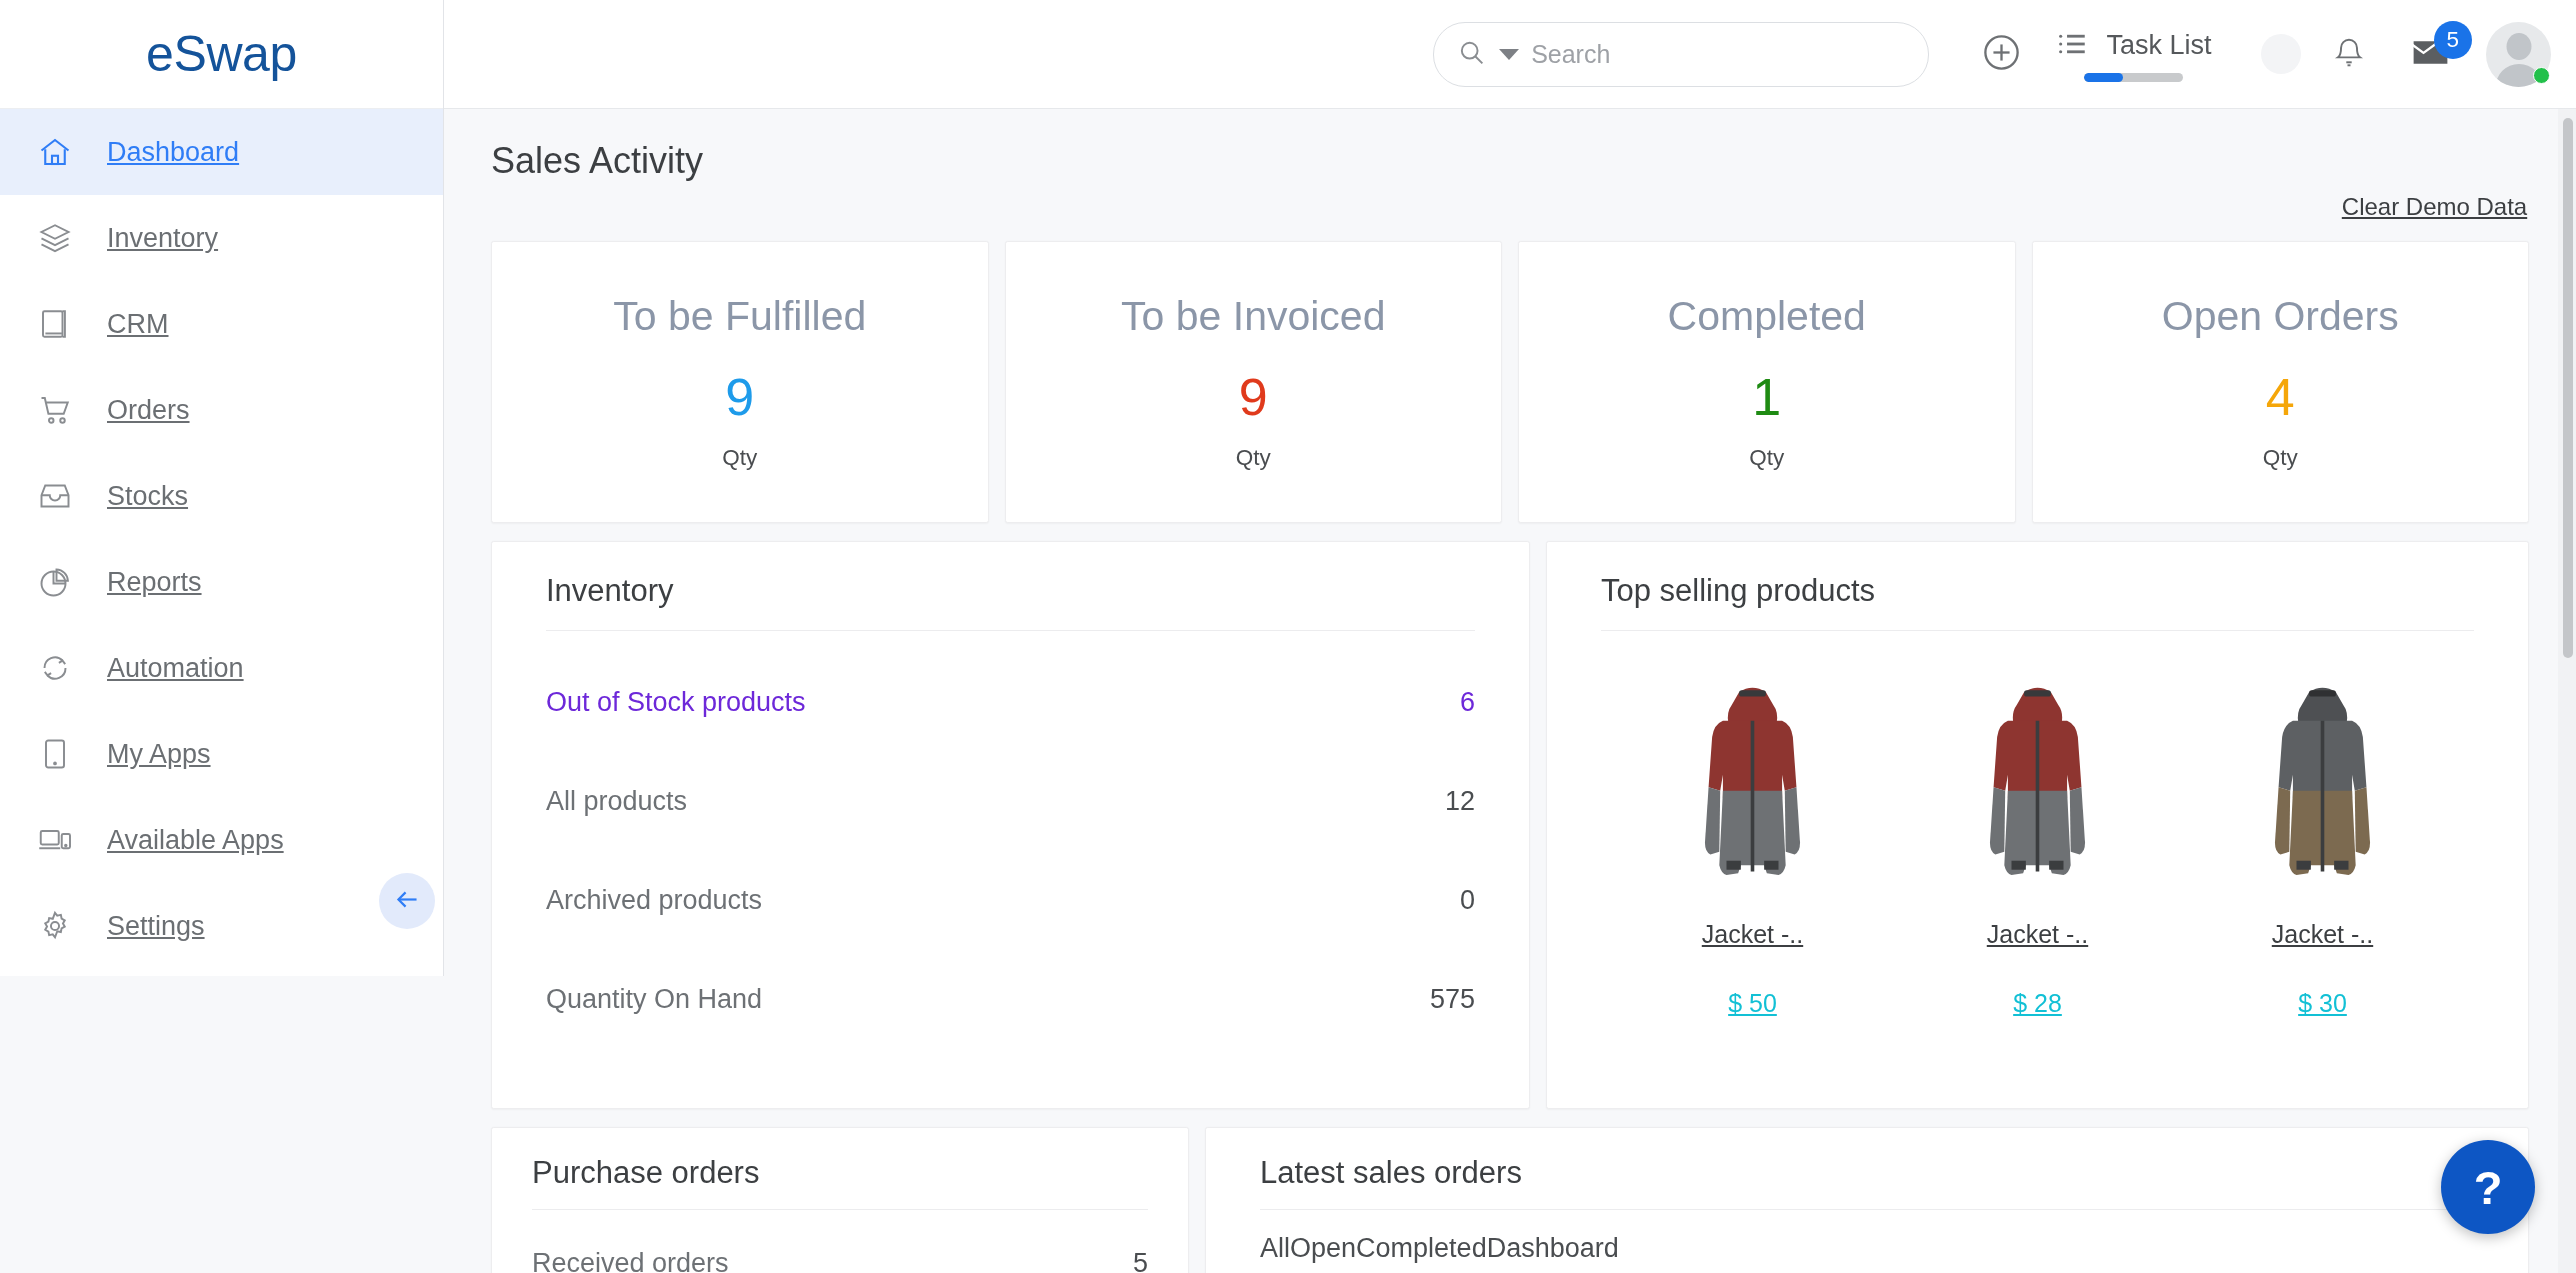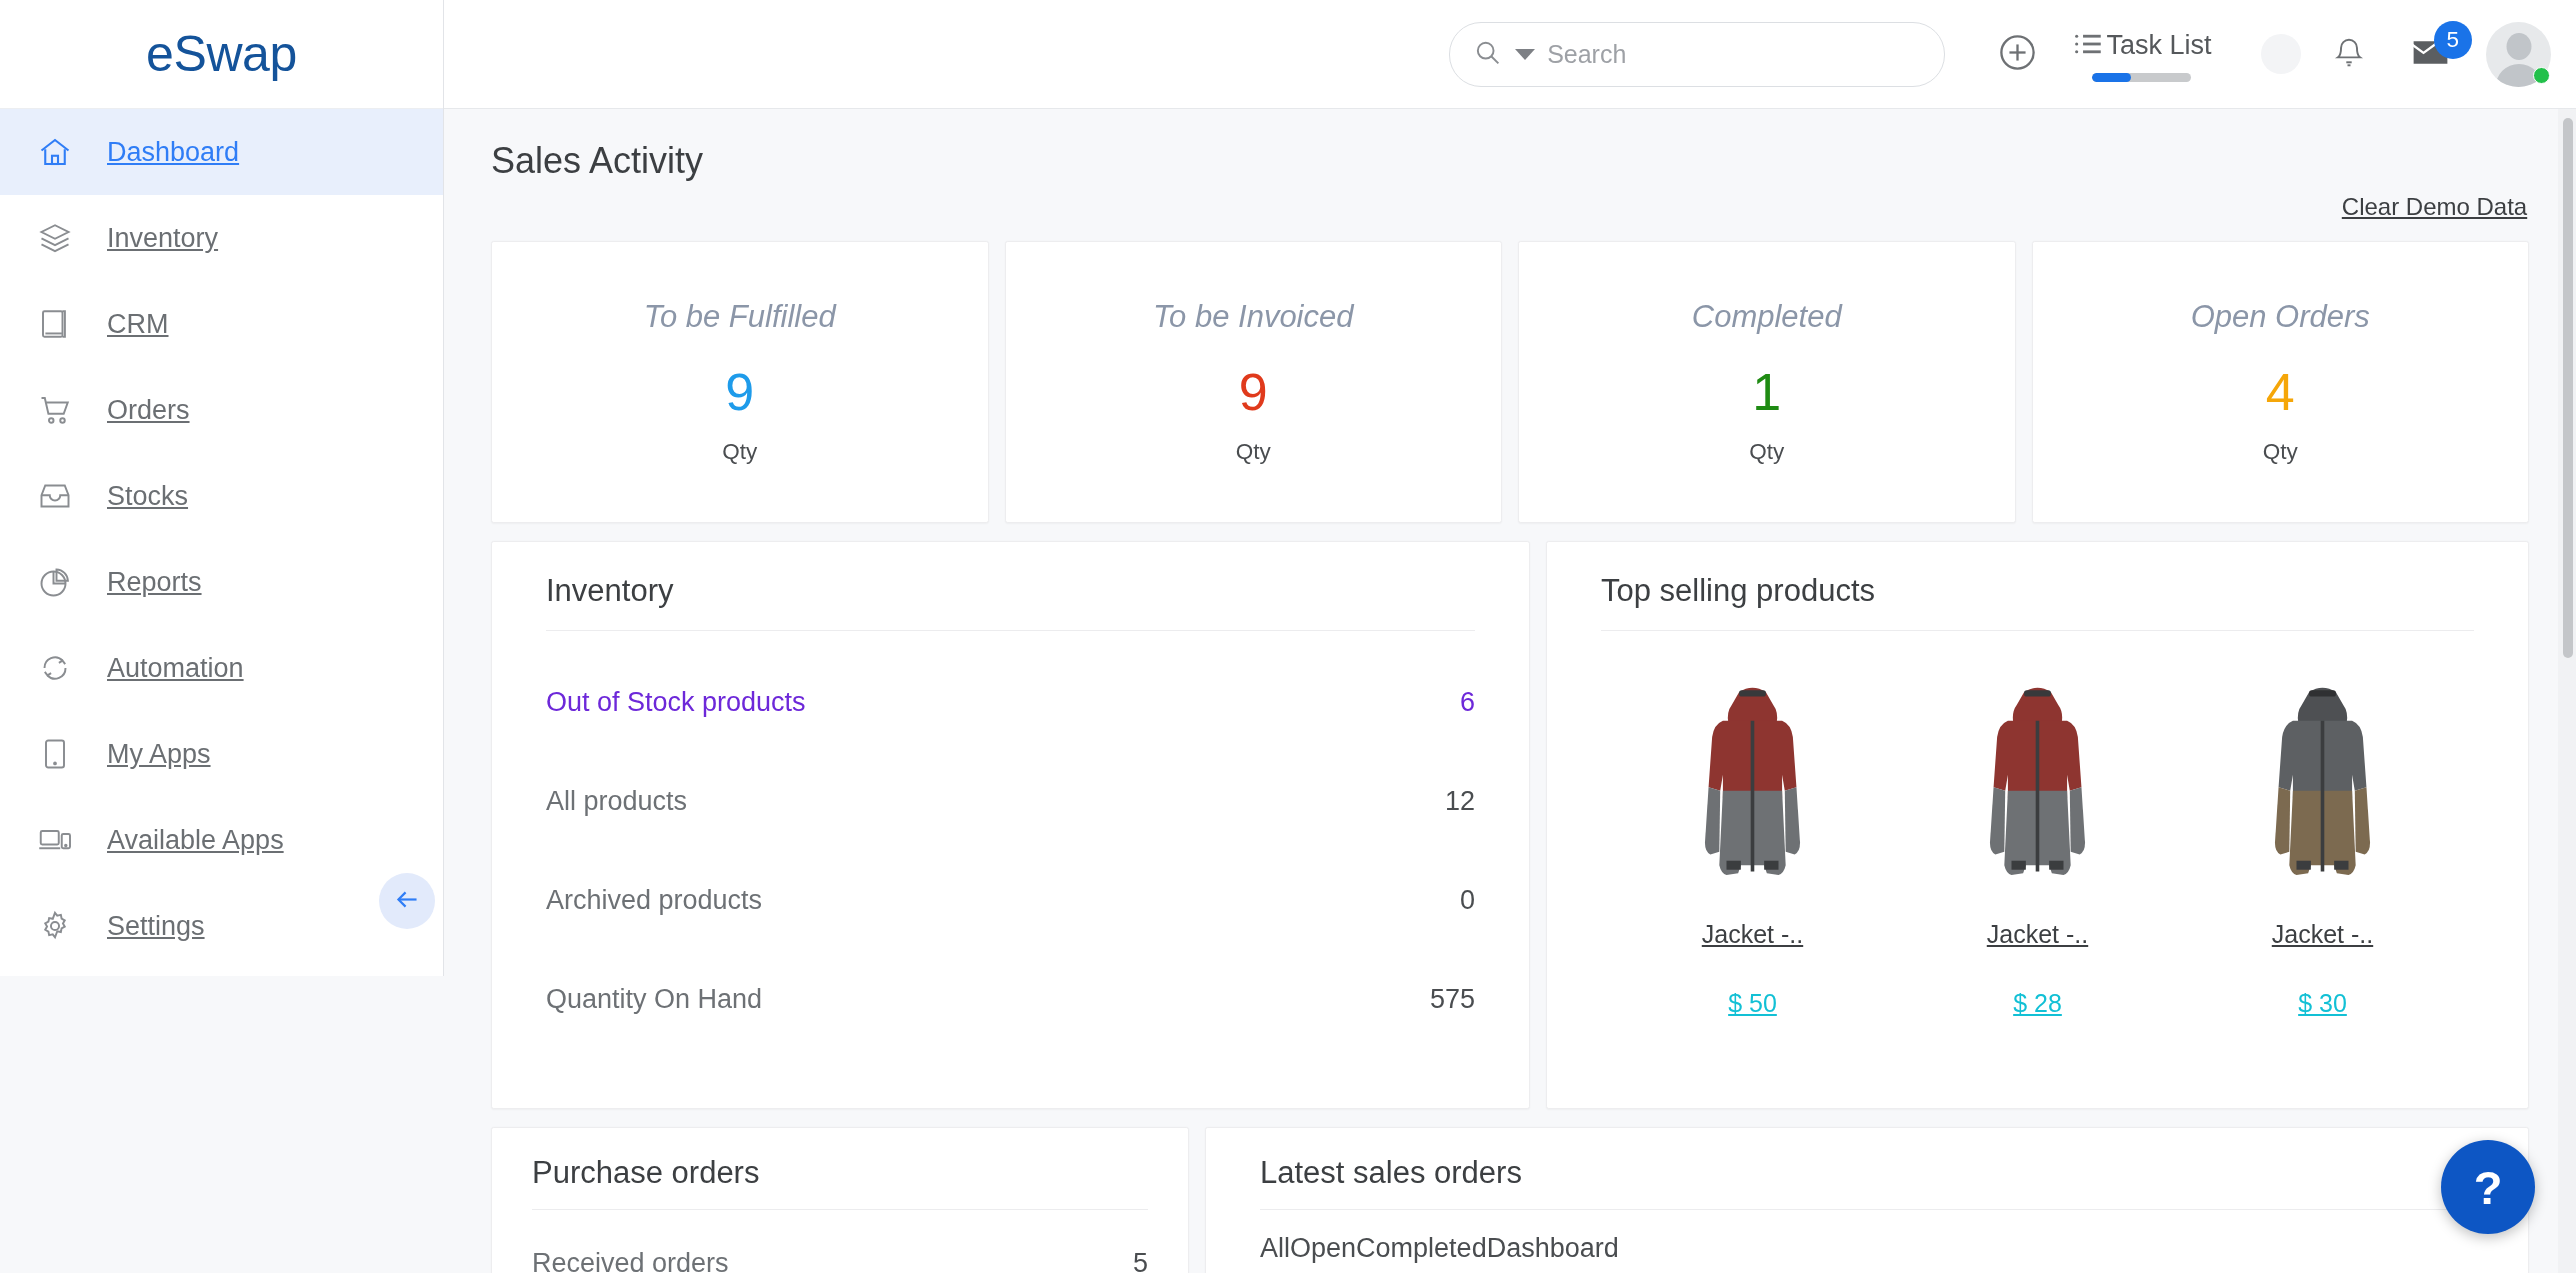--- a/index.html
+++ b/index.html
@@ -163,21 +163,21 @@
     display: flex;
     flex-direction: column;
     align-items: center;
     gap: 9px;
     margin: 0 29px 0 25px;
     cursor: pointer;
   }
   .tasklist-row {
     display: flex;
     align-items: center;
-    gap: 2px;
+    gap: 18px;
   }
   .tasklist-label {
     font-size: 27px;
     color: #55585b;
   }
   .tasklist-bar {
     width: 99px;
     height: 9px;
     background: #c8cacc;
     border-radius: 4.5px;
@@ -303,24 +303,23 @@
     height: 282px;
     display: flex;
     flex-direction: column;
     align-items: center;
     justify-content: center;
     gap: 0;
     box-shadow: 0 0.9px 1.8px rgba(0,0,0,0.04);
     cursor: pointer;
   }
   .kpi-title {
-    font-size: 31px;
+    font-size: 41px;
     color: #8b96a8;
     margin-bottom: 31px;
-    font-style: italic;
   }
   .kpi-value {
     font-size: 52px;
     font-weight: 400;
     line-height: 1;
     margin-bottom: 21.6px;
   }
   .kpi-unit {
     font-size: 22.5px;
     color: #4a4d50;

